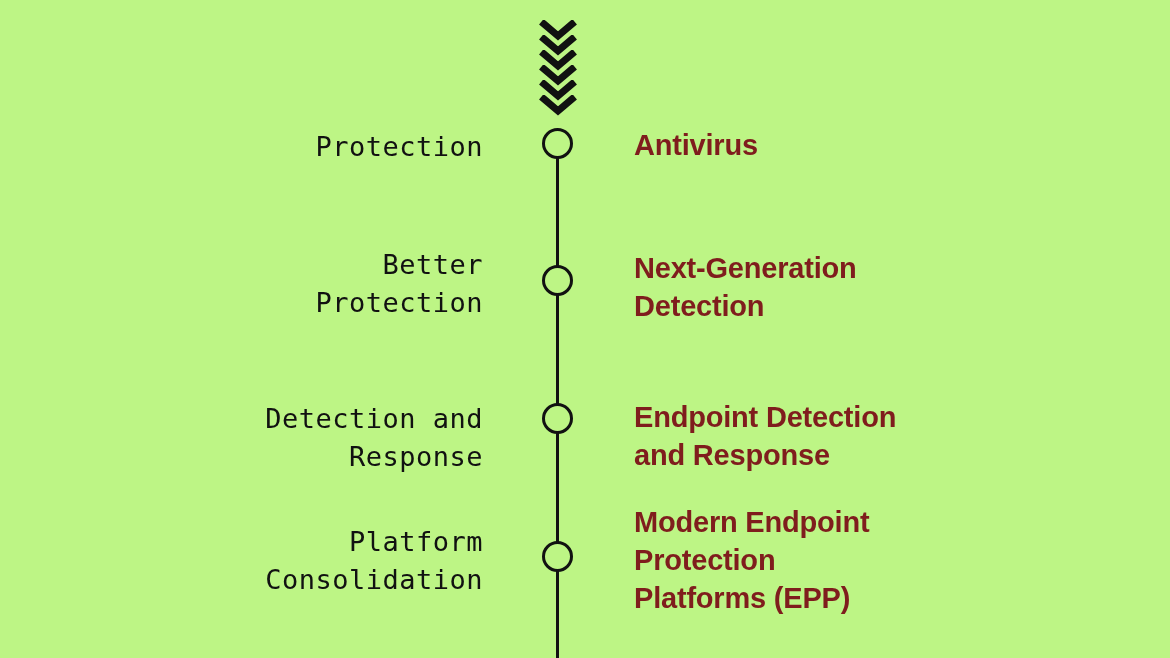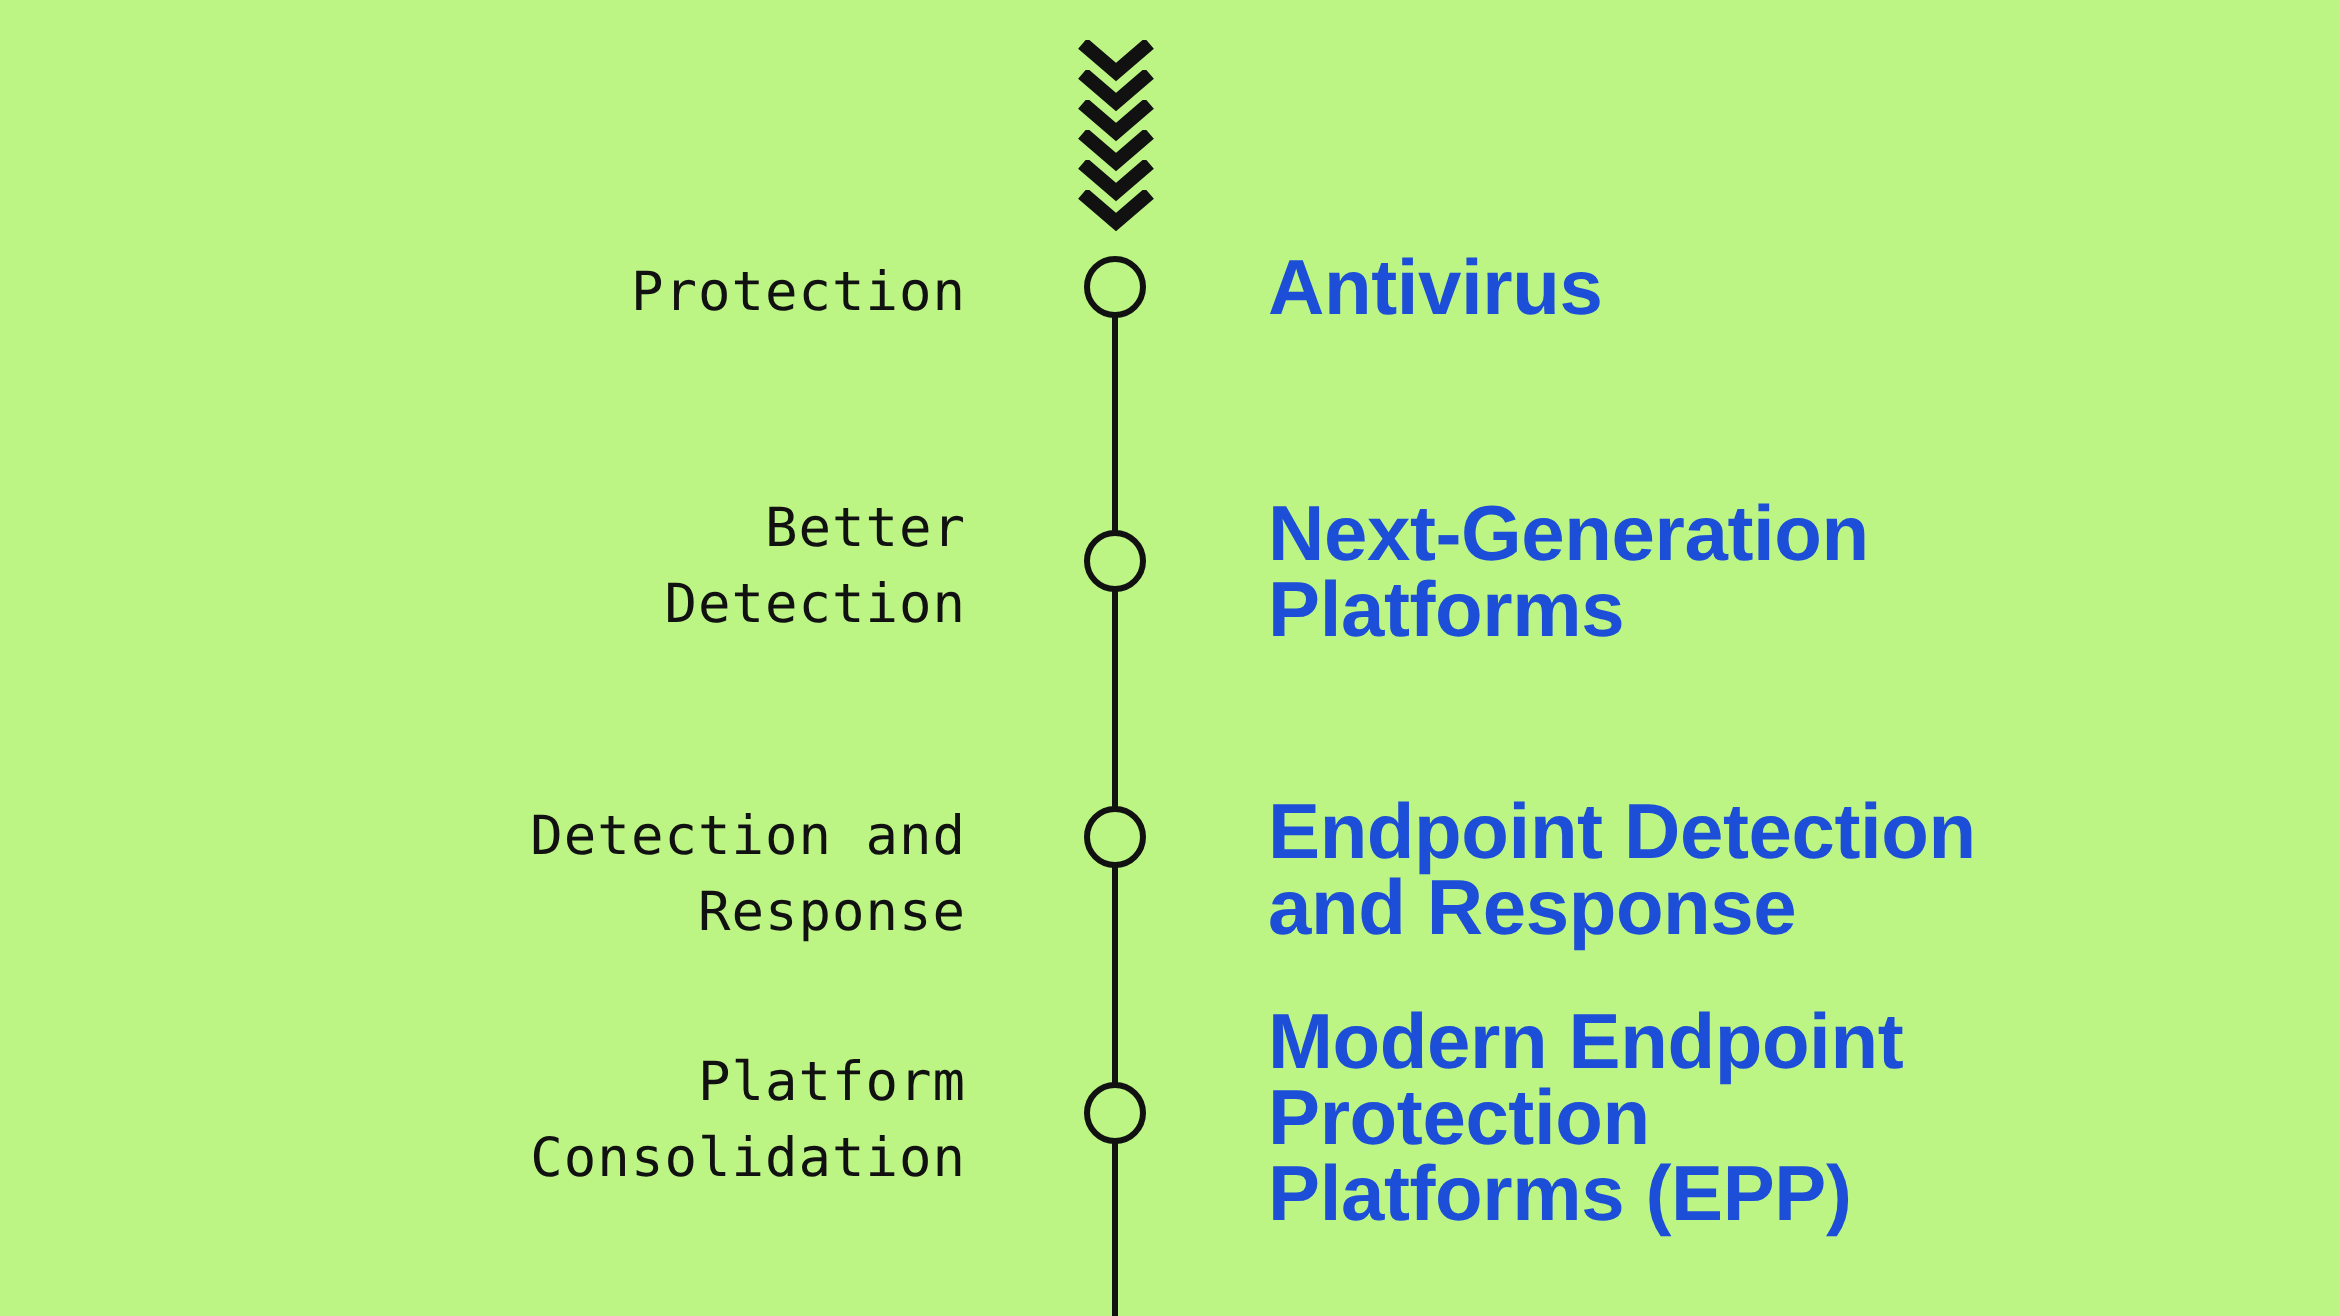--- a/index.html
+++ b/index.html
@@ -77,24 +77,24 @@
     color: #111111;
     letter-spacing: 0.5px;
     white-space: pre-line;
   }
   .row-right {
     position: absolute;
     left: 634px;
     width: 480px;
     text-align: left;
     font-family: "Liberation Sans", sans-serif;
-    font-size: 39px;
+    font-size: 29px;
     font-weight: bold;
     line-height: 38px;
-    color: #1d4ed8;
+    color: #7f1d1d;
     letter-spacing: -0.2px;
     white-space: pre-line;
   }
 </style>
 </head>
 <body>
 
 <div id="timeline-canvas">
 
   <div class="chevron-stack">
@@ -134,23 +134,23 @@
 
   <div class="node-circle" style="top:94px"></div>
   <div class="row" style="top:94px">
     <div class="row-left" style="top:0px">Protection</div>
     <div class="row-right" style="top:-2px">Antivirus</div>
   </div>
 
   <div class="node-circle" style="top:231px"></div>
   <div class="row" style="top:212px">
     <div class="row-left" style="top:0px">Better
+Protection</div>
+    <div class="row-right" style="top:3px">Next-Generation
 Detection</div>
-    <div class="row-right" style="top:3px">Next-Generation
-Platforms</div>
   </div>
 
   <div class="node-circle" style="top:369px"></div>
   <div class="row" style="top:350px">
     <div class="row-left" style="top:16px">Detection and
 Response</div>
     <div class="row-right" style="top:14px">Endpoint Detection
 and Response</div>
   </div>
 

